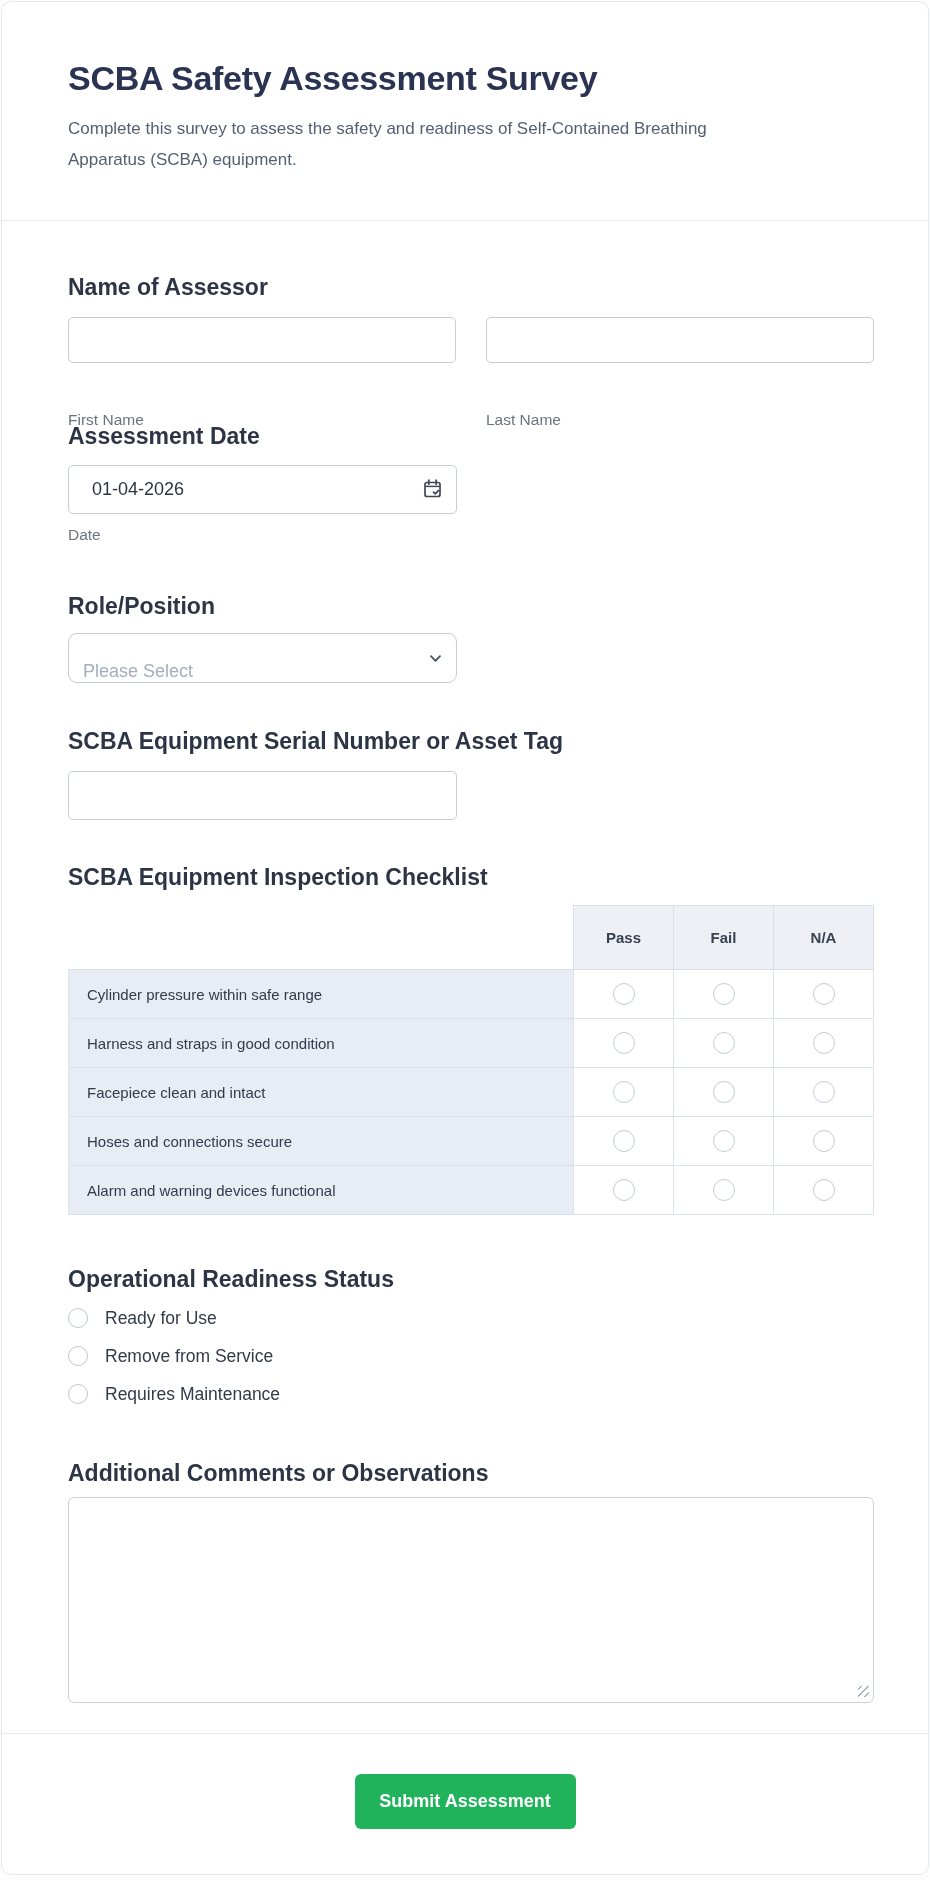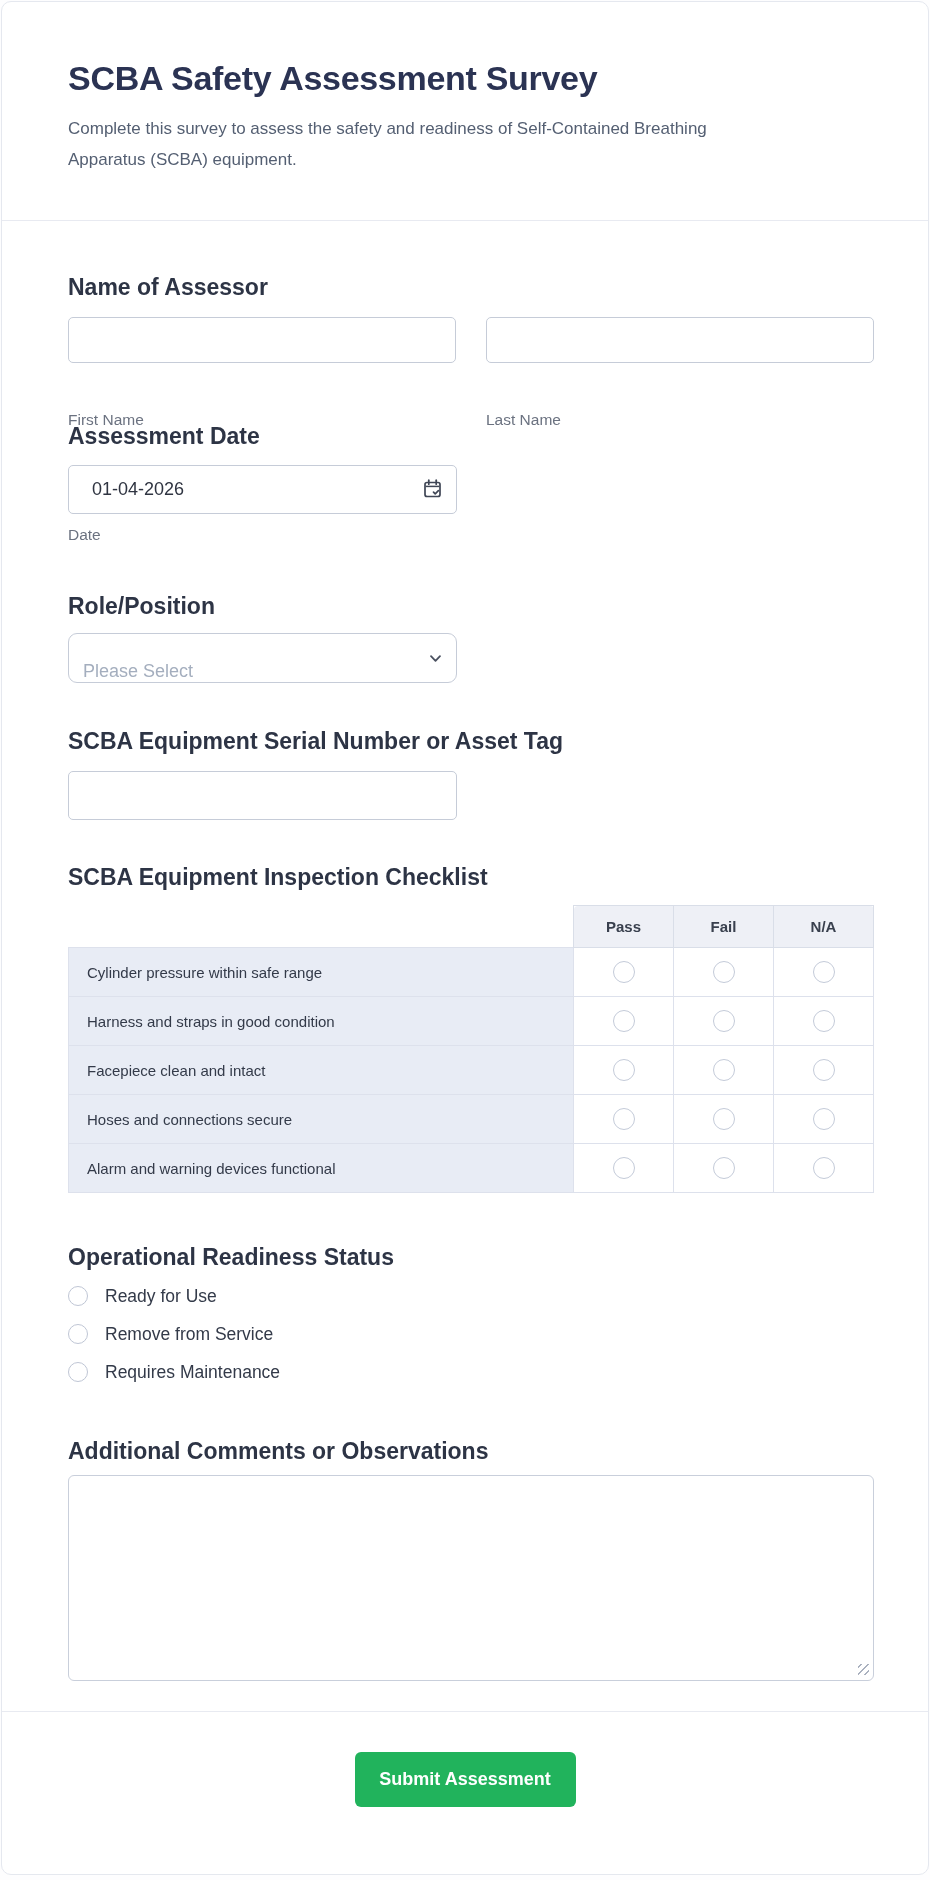--- a/index.html
+++ b/index.html
@@ -132,21 +132,21 @@
   .check-table {
     margin-top: 18px;
     border-collapse: collapse;
     width: 100%;
     table-layout: fixed;
   }
   .check-table col.qcol  { width: 505px; }
   .check-table th {
     background: #eef0f6;
     border: 1px solid #d9dee8;
-    height: 42px;
+    height: 64px;
     font-size: 15px;
     font-weight: 600;
     color: #39404e;
     text-align: center;
   }
   .check-table th.blank {
     background: transparent;
     border: none;
   }
   .check-table th:nth-child(2) { border-top-left-radius: 4px; }

